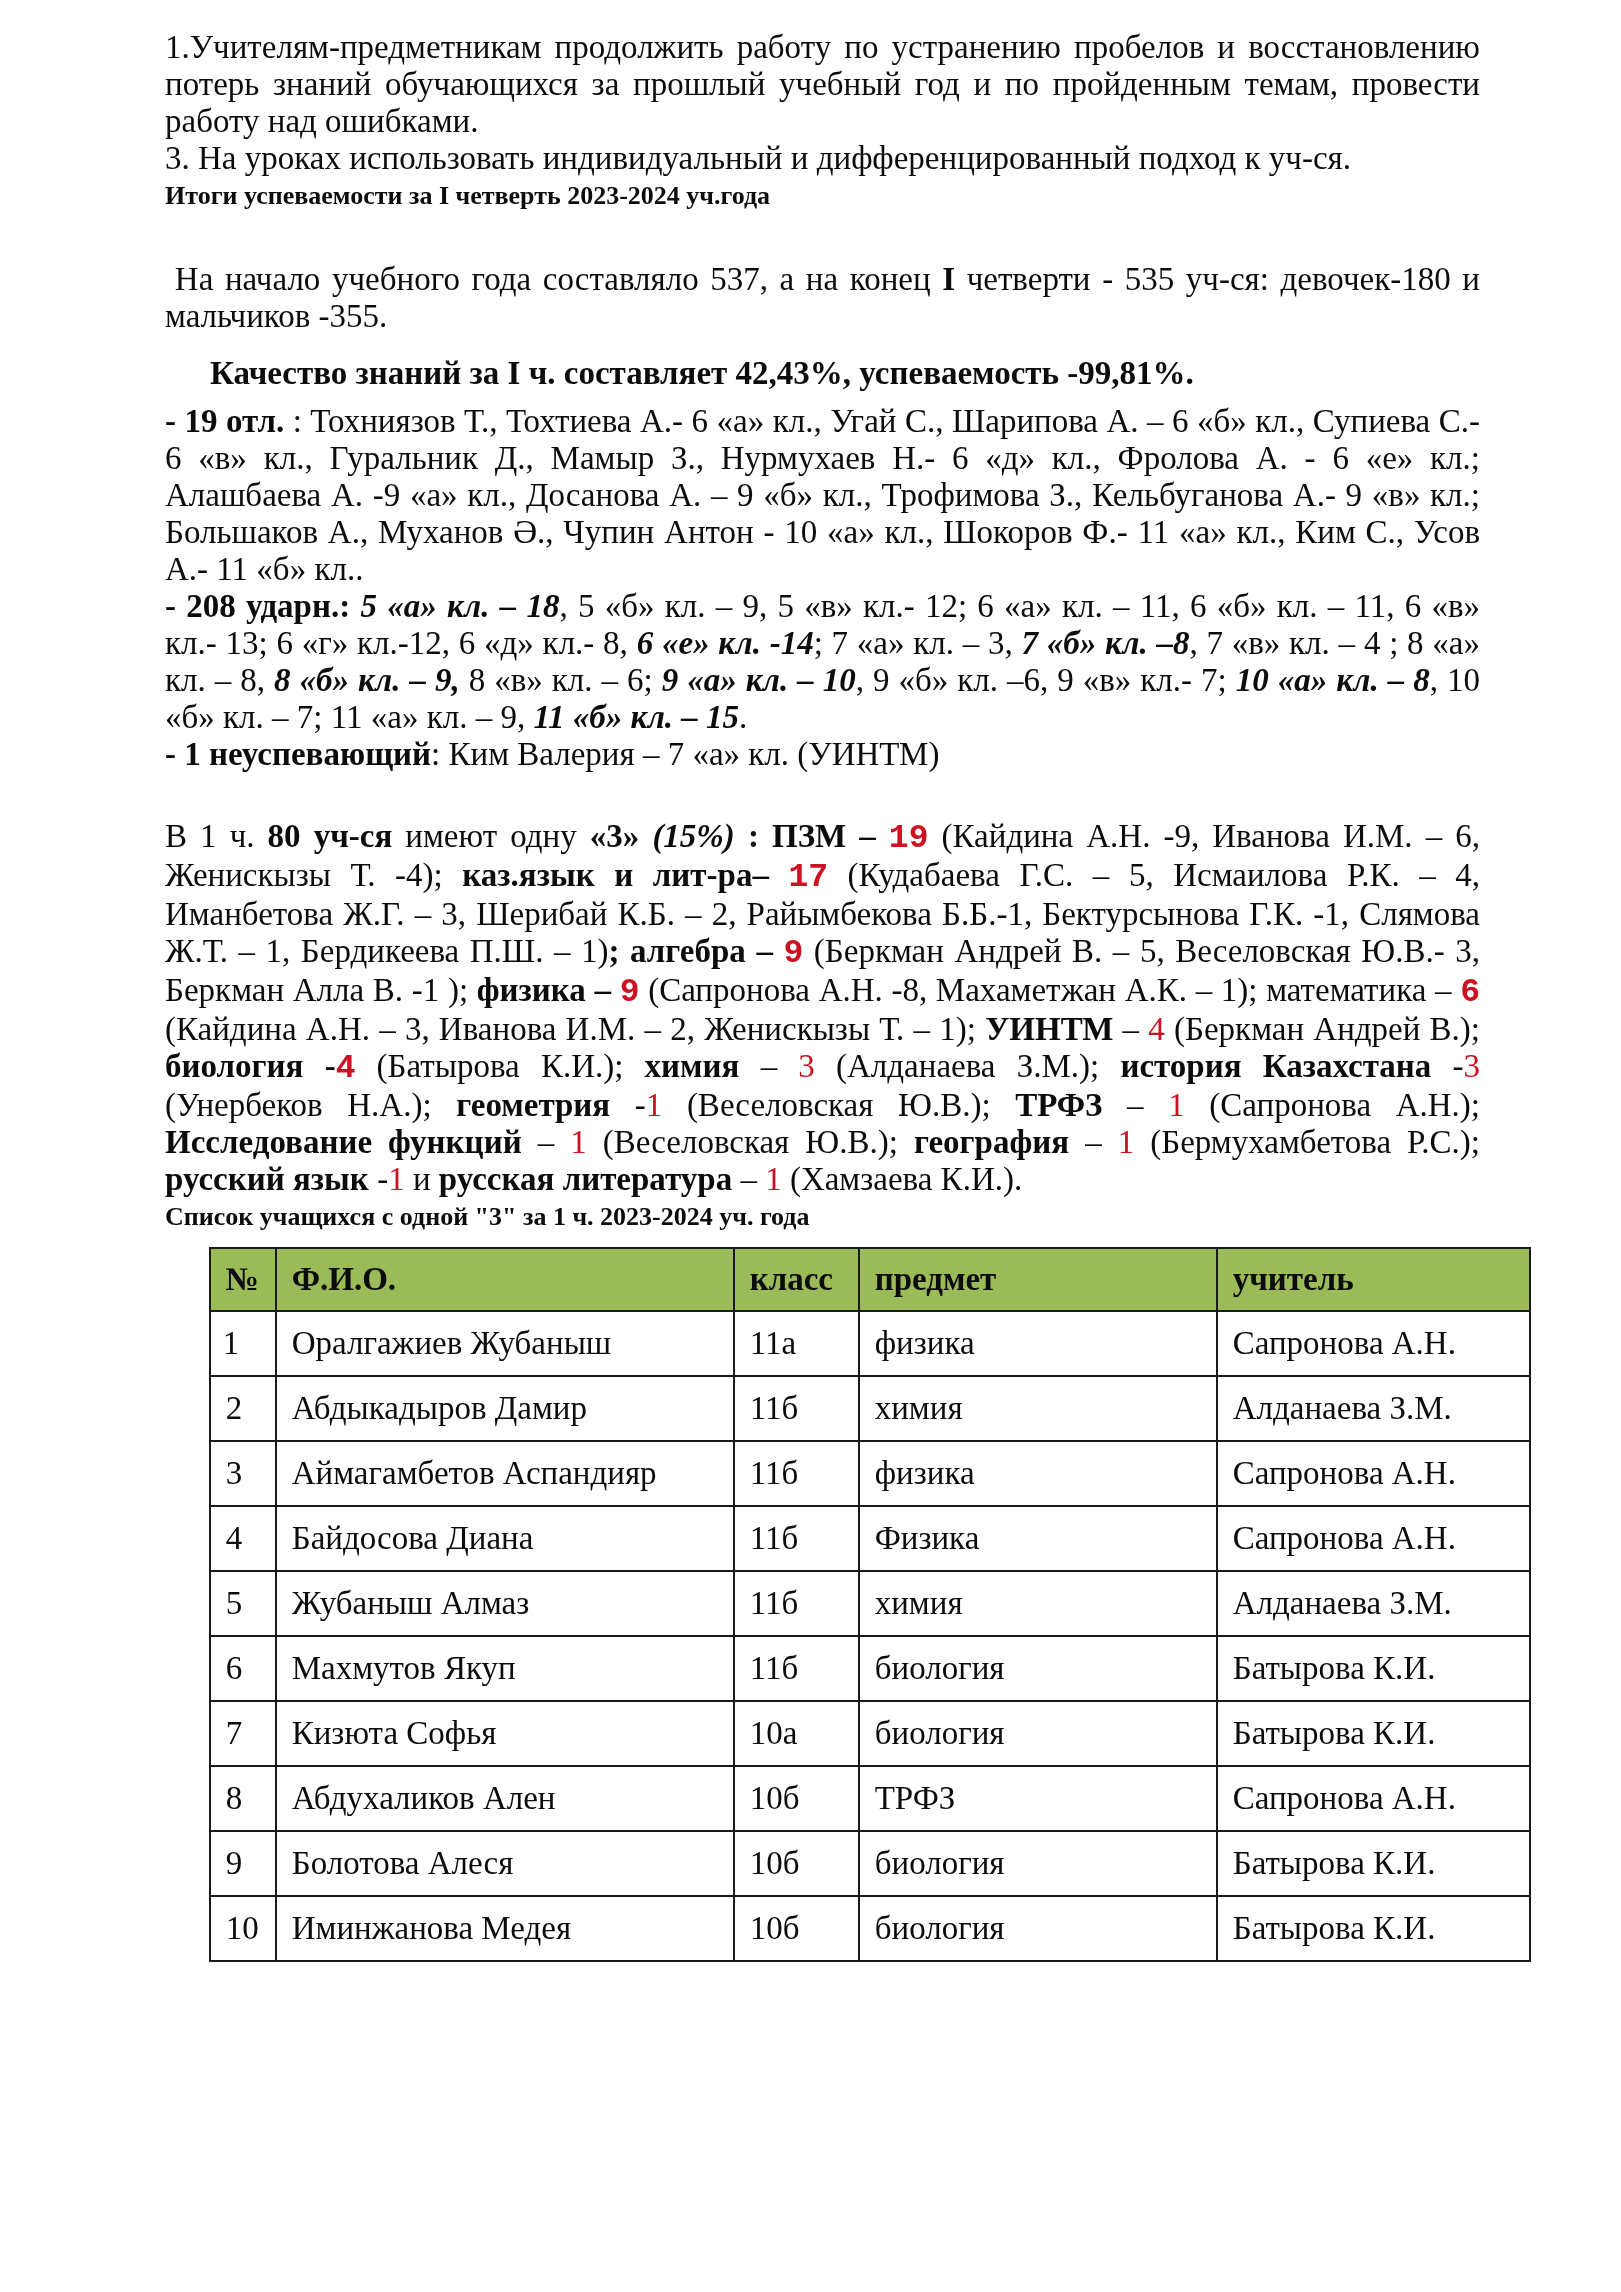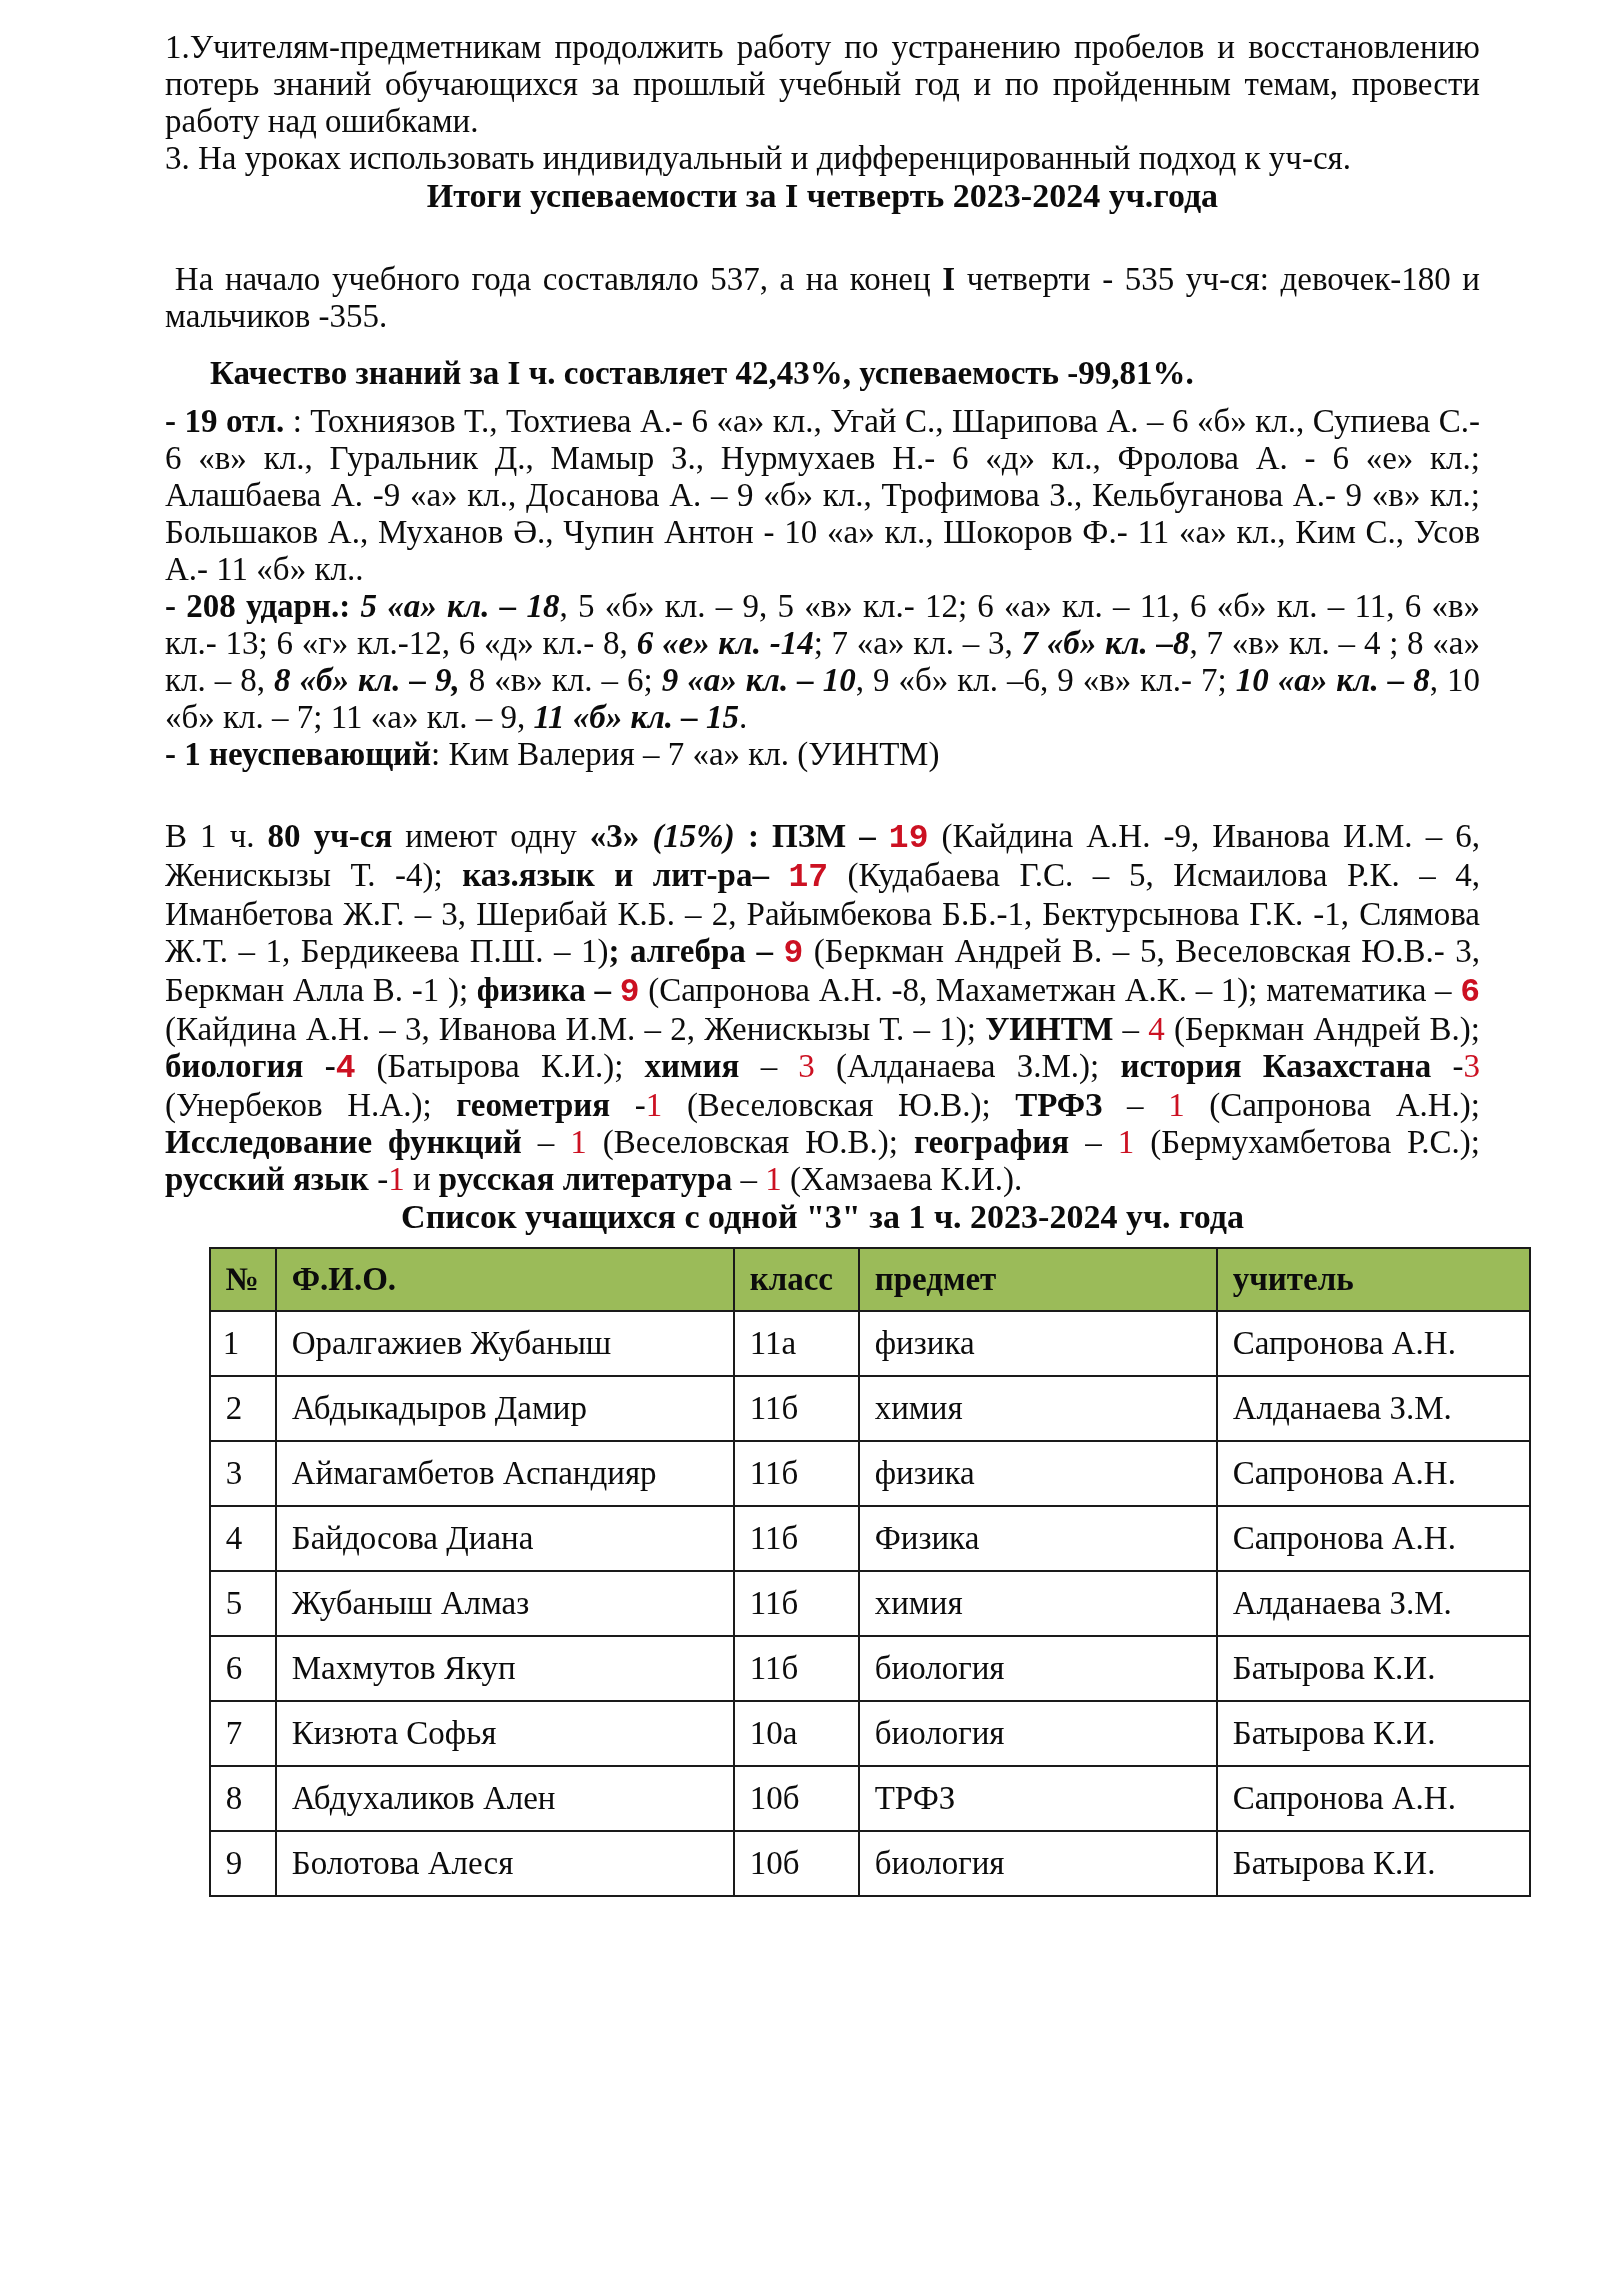--- a/index.html
+++ b/index.html
@@ -17,24 +17,24 @@
     overflow:hidden;
   }
   p{margin:0;}
   .just{text-align:justify;}
   .indent1{text-indent:9.8px;}
   .bold{font-weight:bold;text-align:right;}
   .bold-italic{font-weight:bold;font-style:italic;}
   .red{color:var(--accent-red,#cc1122);}
   .bold-red{font-weight:bold;color:var(--accent-red,#cc1122);font-family:Liberation Mono, monospace;}
   h1.doc-h,h2.doc-h{
-    font-size:34px;
+    font-size:26px;
     line-height:37px;
     font-weight:bold;
-    text-align:center;
+    text-align:left;
     margin:0;
   }
   .h-results{margin-top:57px;}
   .para-enrollment{margin-top:47px;}
   .para-quality{margin-top:19.6px;font-weight:bold;margin-left:45px;}
   .para-otl{margin-top:11.8px;}
   .para-ones{margin-top:45px;}
   .h-list{margin-top:71px;}
   table.students{
     border-collapse:collapse;
@@ -159,17 +159,24 @@
           <td class="cell-subject">ТРФЗ</td>
           <td class="cell-teacher">Сапронова А.Н.</td>
         </tr>
         <tr>
           <td class="cell-num">9</td>
           <td class="cell-fio">Болотова Алеся</td>
           <td class="cell-class">10б</td>
           <td class="cell-subject">биология</td>
           <td class="cell-teacher">Батырова К.И.</td>
         </tr>
+        <tr>
+          <td class="cell-num">10</td>
+          <td class="cell-fio">Иминжанова Медея</td>
+          <td class="cell-class">10б</td>
+          <td class="cell-subject">биология</td>
+          <td class="cell-teacher">Батырова К.И.</td>
+        </tr>
       </tbody>
   </table>
 
 </div>
 
 
 </body></html>

